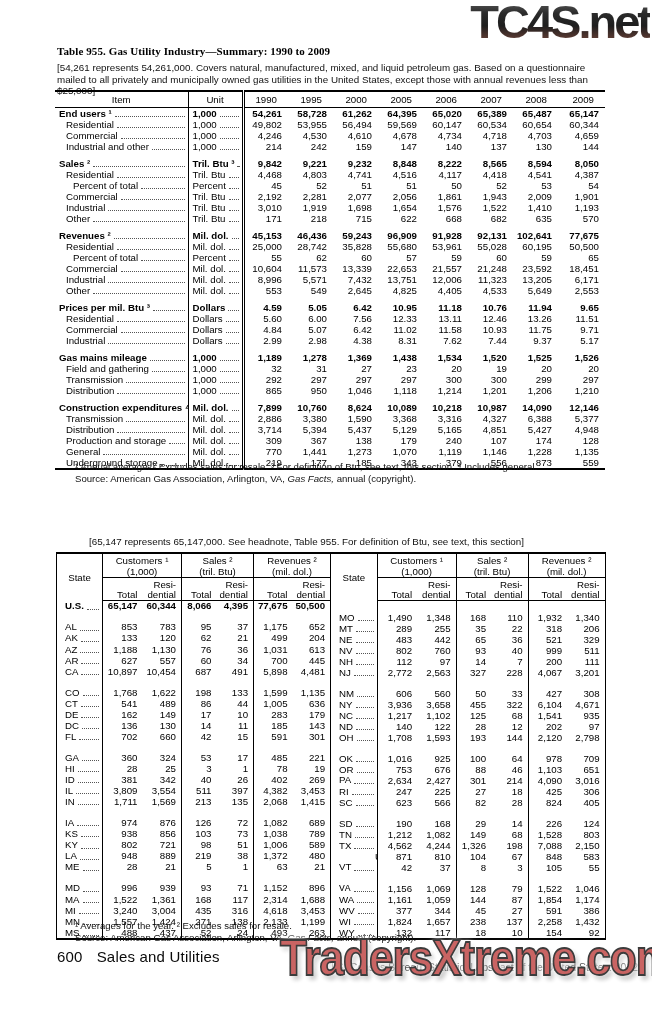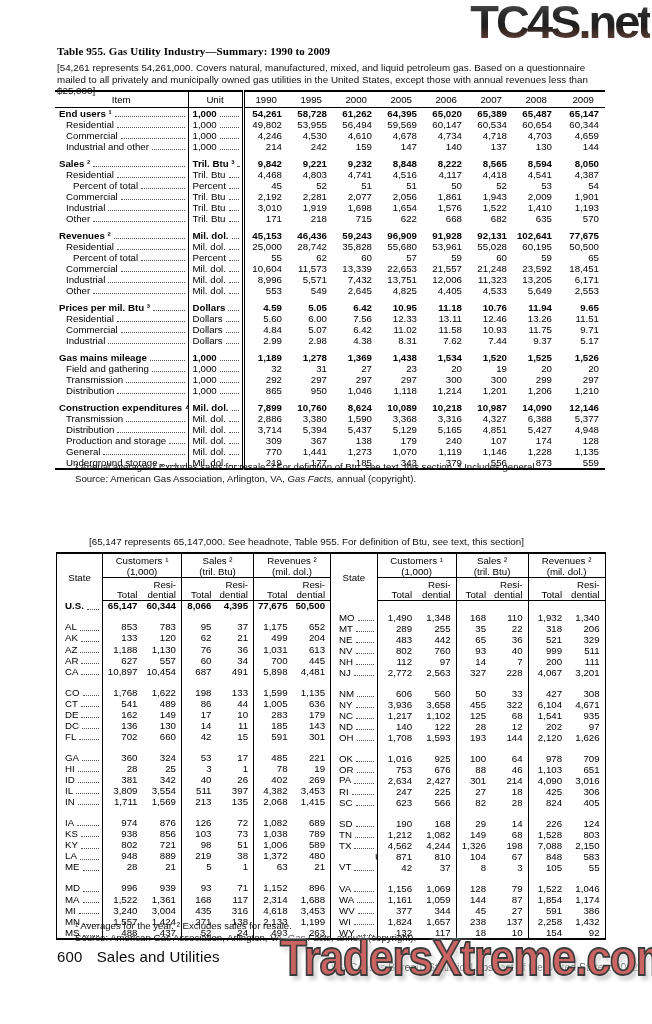--- a/index.html
+++ b/index.html
@@ -1511,21 +1511,21 @@
               <div class="cf" style="padding-left: 4px;">
                 <span class="lbl">OH</span>
                 <span class="leader"></span>
               </div>
             </td>
             <td class="num">1,708</td>
             <td class="num bR">1,593</td>
             <td class="num">193</td>
             <td class="num bR">144</td>
             <td class="num">2,120</td>
-            <td class="num">1,626</td>
+            <td class="num">2,798</td>
           </tr>
           <tr class="gap">
             <td class="state bR"></td>
             <td></td>
             <td class="bR"></td>
             <td></td>
             <td class="bR"></td>
             <td></td>
             <td></td>
           </tr>
@@ -1682,21 +1682,21 @@
             <td class="state bR"></td>
             <td></td>
             <td class="bR"></td>
             <td></td>
             <td class="bR"></td>
             <td></td>
             <td></td>
           </tr>
           <tr>
             <td class="state bR">
-              <div class="cf" style="padding-left: 4px;">
+              <div class="cf" style="padding-left: 4px; font-family: Liberation Mono, monospace;">
                 <span class="lbl">VA</span>
                 <span class="leader"></span>
               </div>
             </td>
             <td class="num">1,156</td>
             <td class="num bR">1,069</td>
             <td class="num">128</td>
             <td class="num bR">79</td>
             <td class="num">1,522</td>
             <td class="num">1,046</td>

